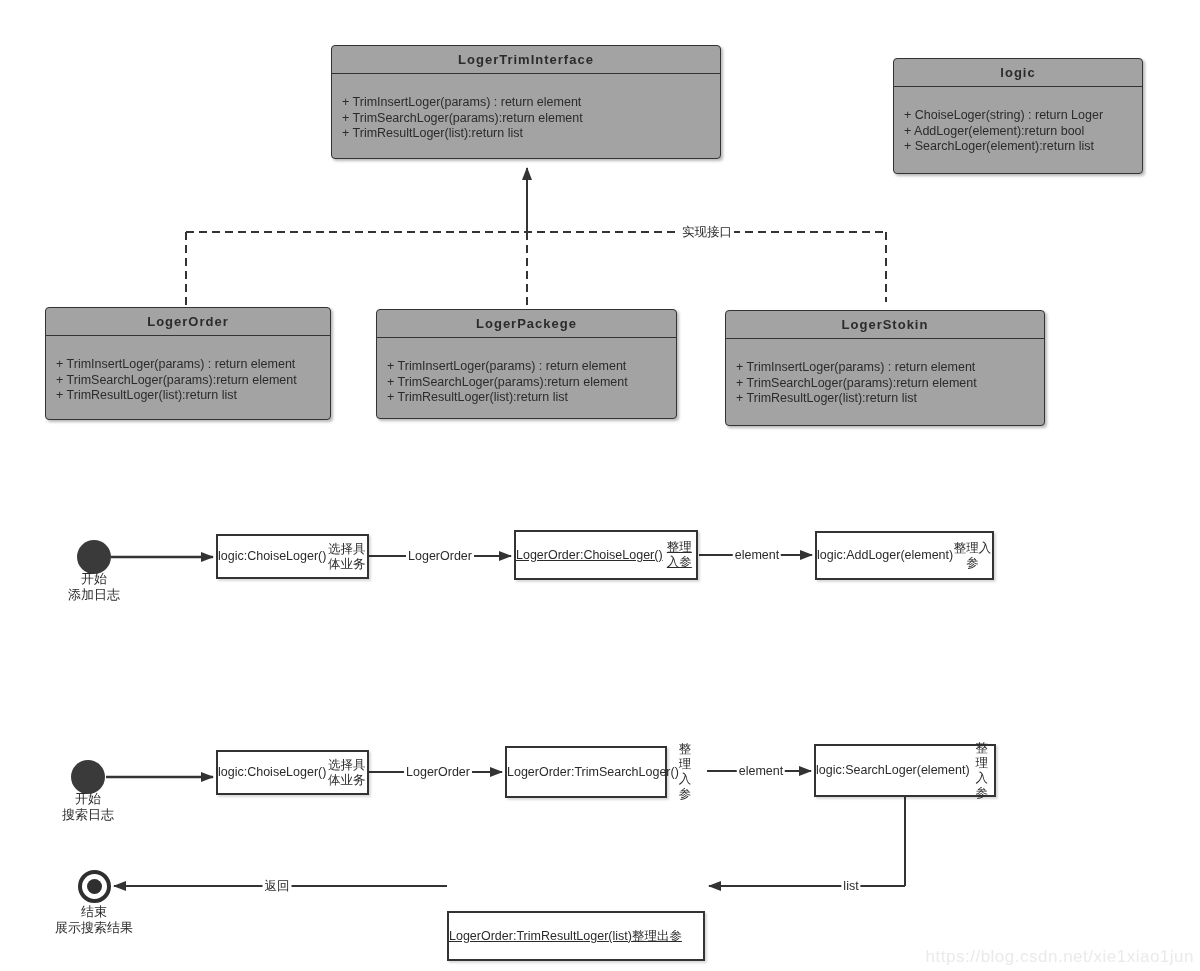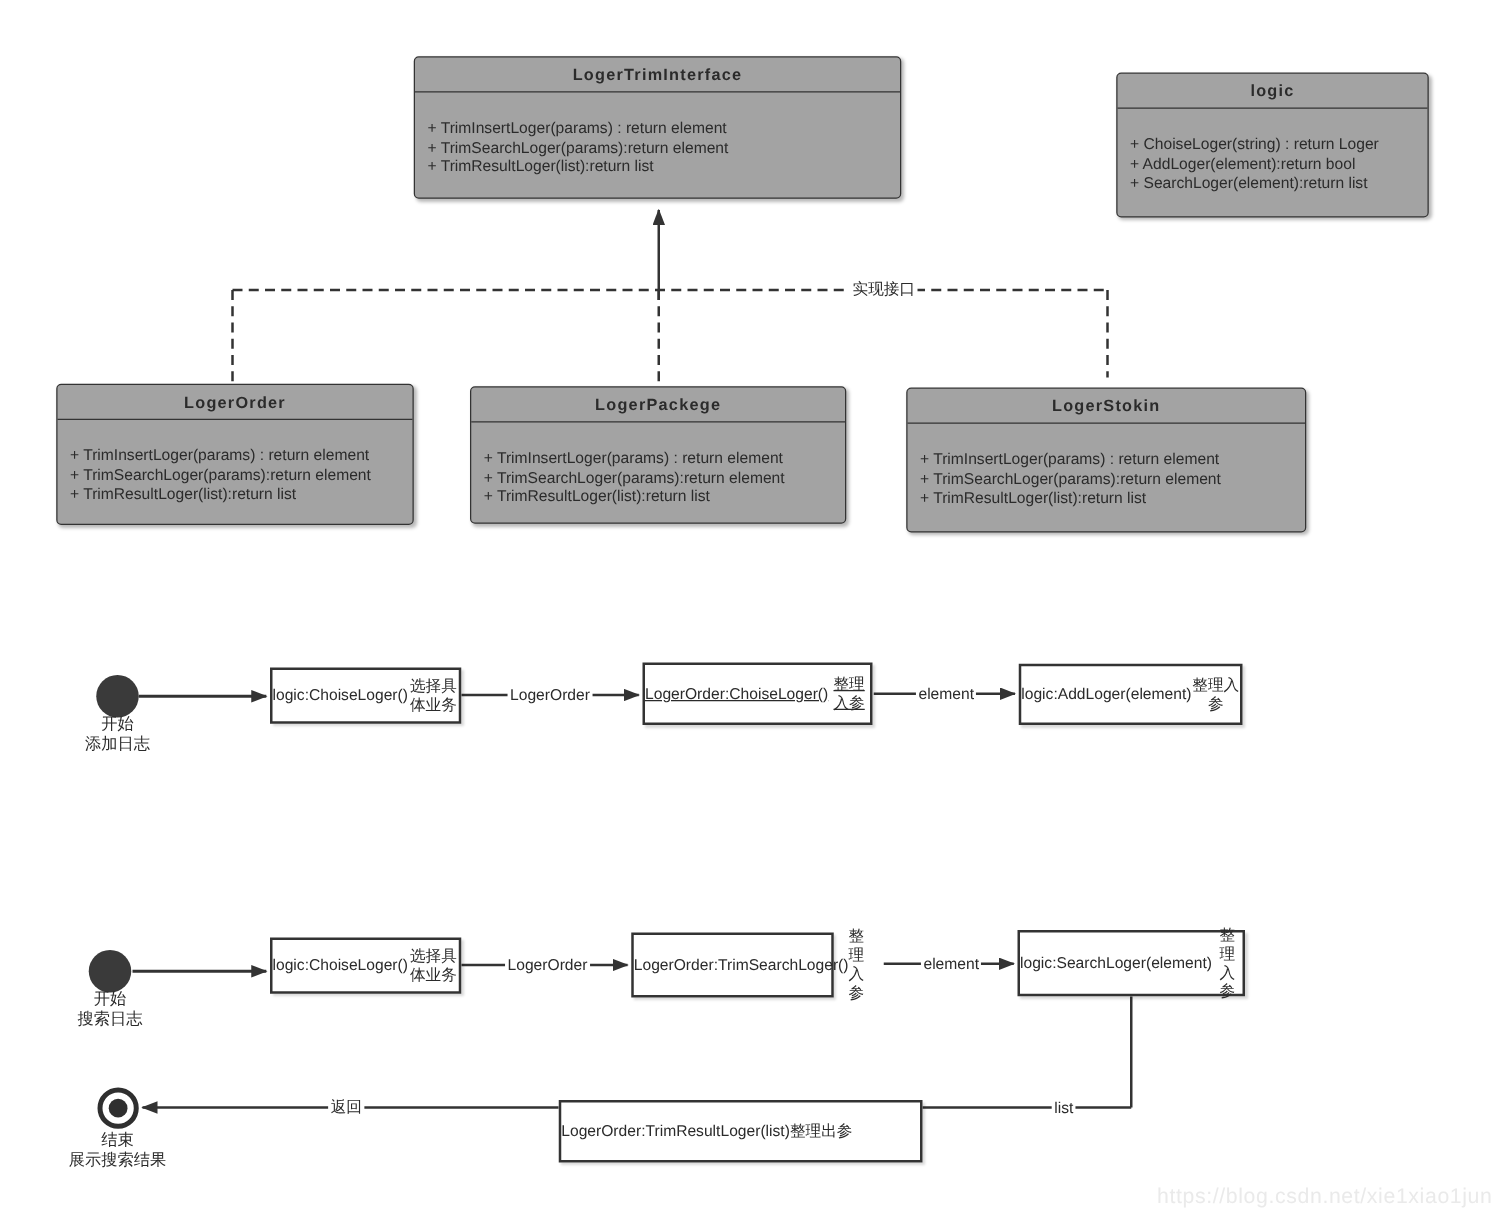--- a/index.html
+++ b/index.html
@@ -152,21 +152,21 @@
   </div>
   <div class="elabel" style="left:761px;top:771px;">element</div>
 
   <div class="fbox" style="left:814px;top:744px;width:182px;height:53px;">
     <div>logic:SearchLoger(element</div>
     <div>)</div>
     <div>整理入参</div>
   </div>
   <div class="elabel" style="left:851px;top:886px;">list</div>
 
-  <div class="fbox" style="left:447px;top:880px;width:291px;height:50px;">
+  <div class="fbox" style="left:447px;top:911px;width:258px;height:50px;text-decoration:underline;">
     <div>LogerOrder:TrimResultLoger(list)</div>
     <div>整理出参</div>
   </div>
   <div class="elabel" style="left:277px;top:886px;">返回</div>
 
   <div class="node end-outer" style="left:78px;top:870px;">
     <div class="end-inner"></div>
   </div>
   <div class="nlabel" style="left:14px;top:904px;width:160px;">
     <div>结束</div>

